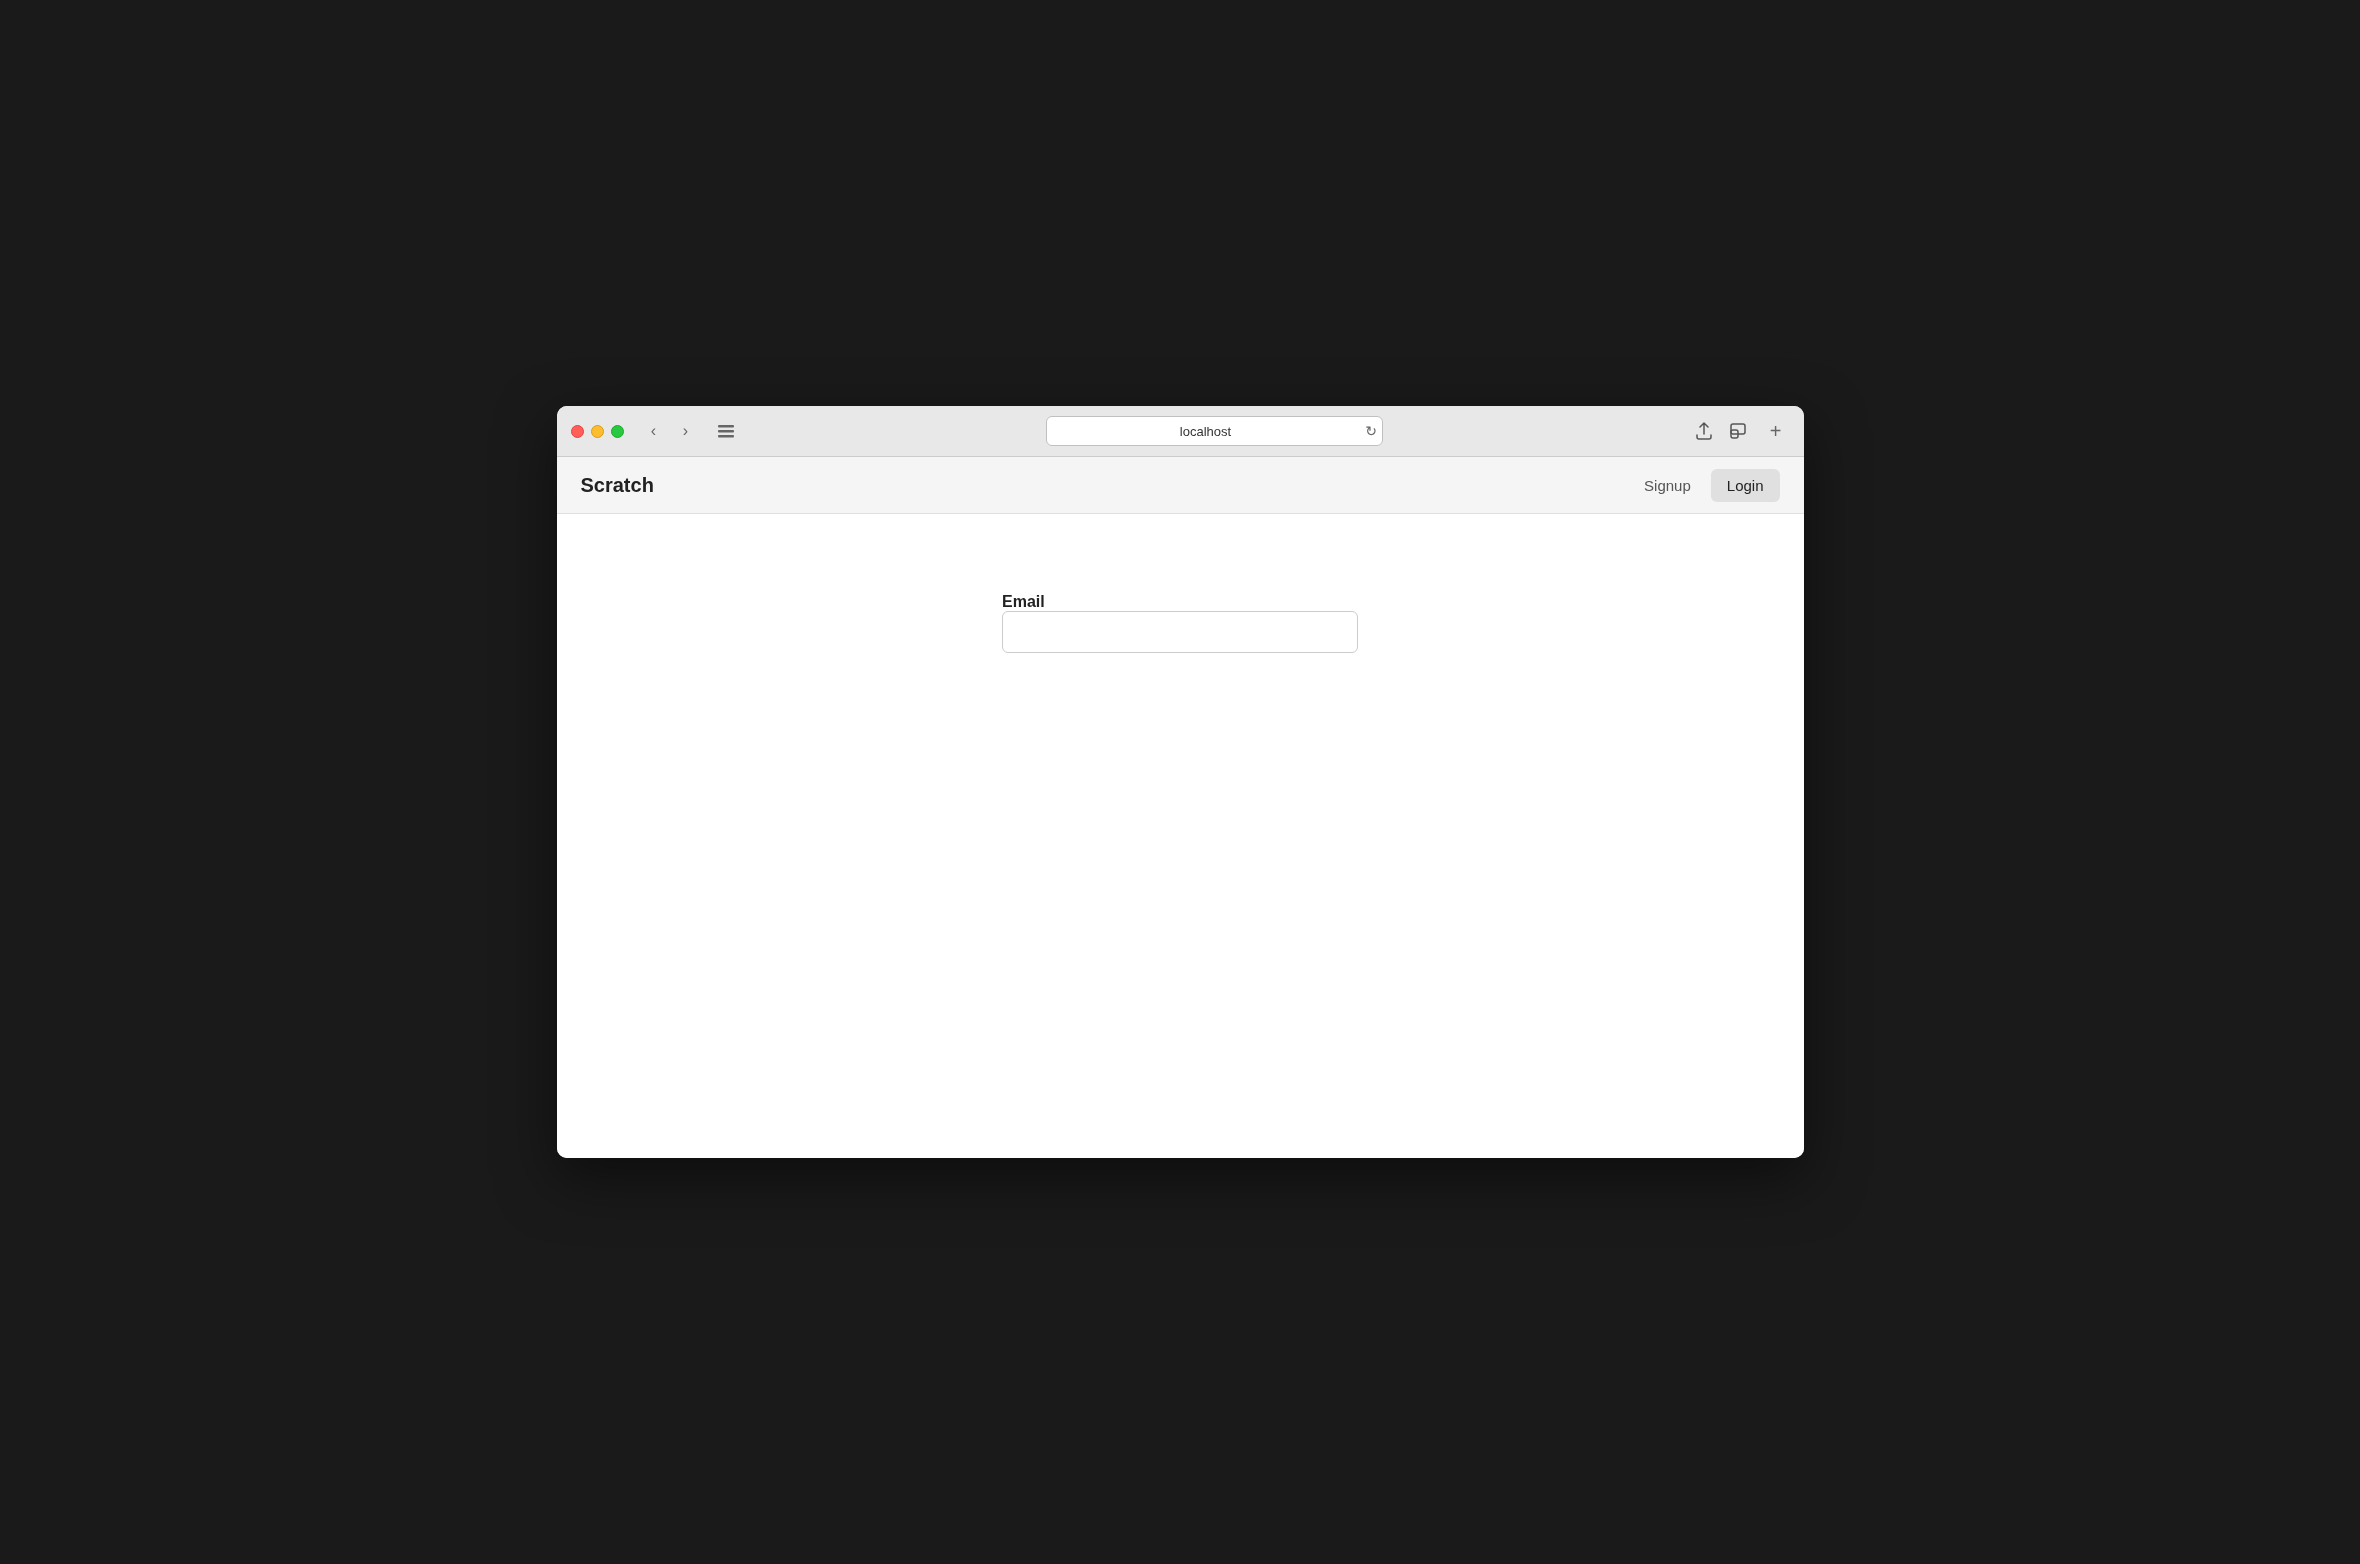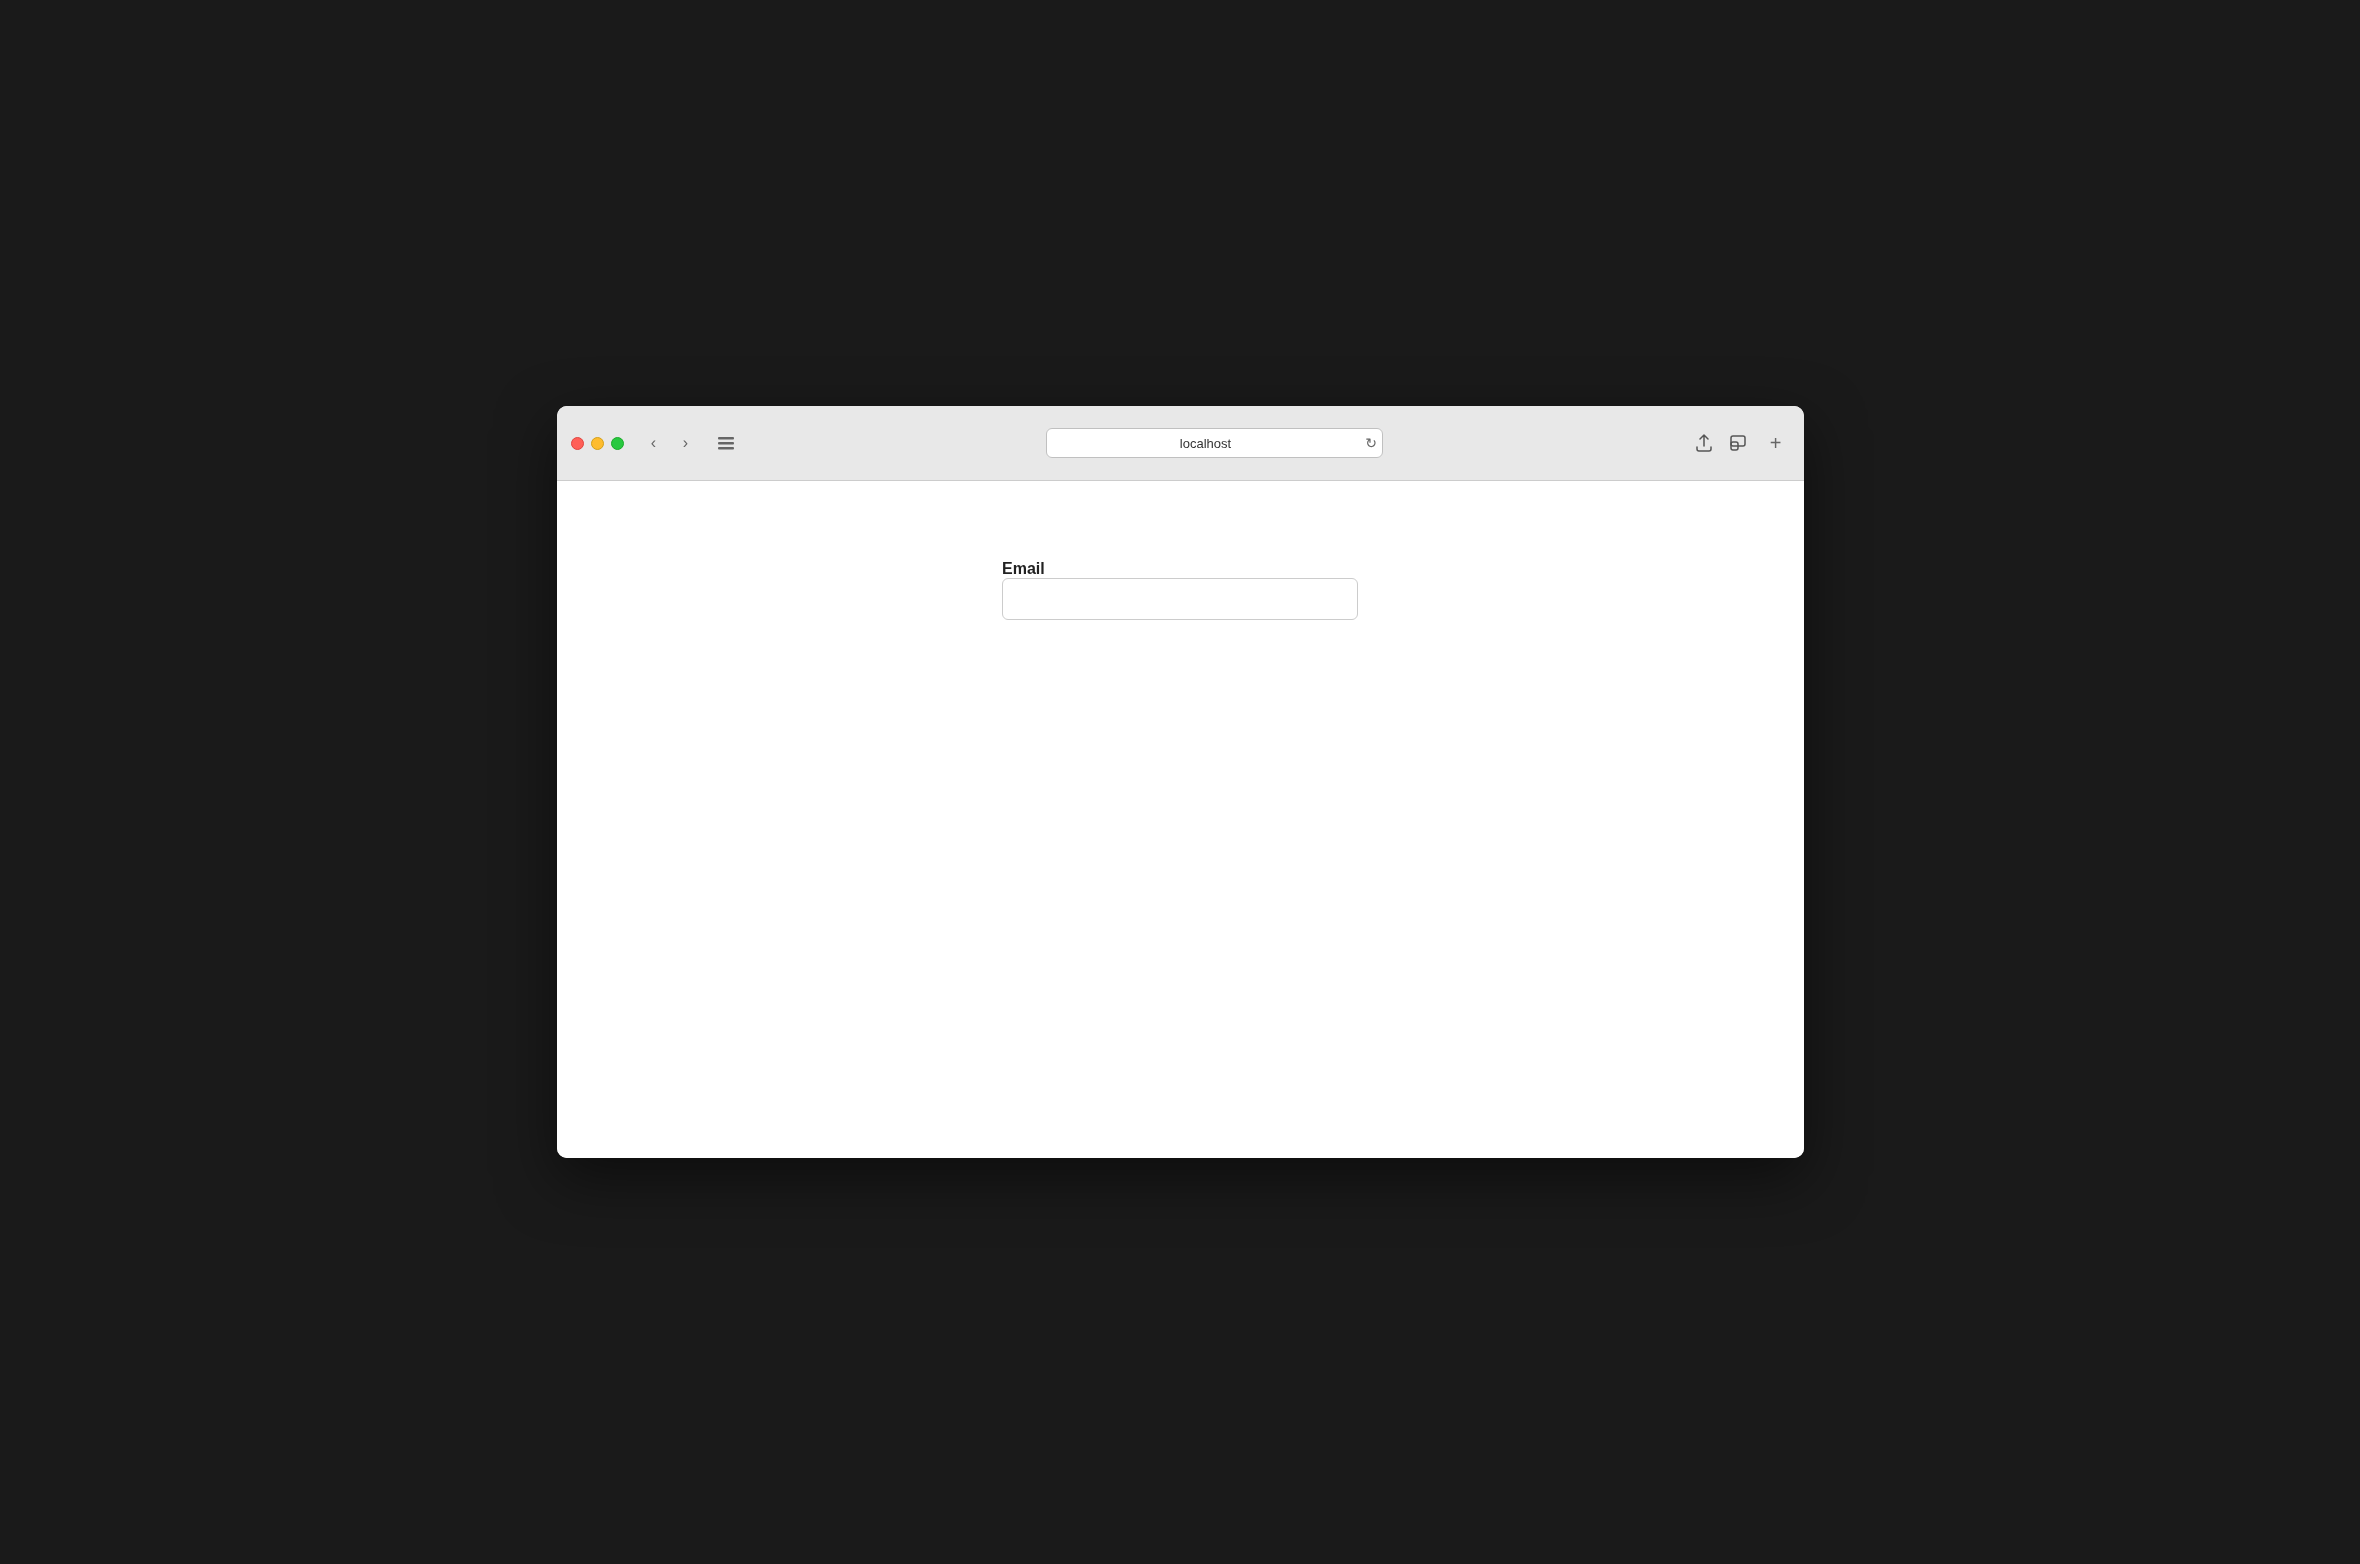--- a/index.html
+++ b/index.html
@@ -94,21 +94,21 @@
       display: flex;
       align-items: center;
       justify-content: center;
       border-radius: 4px;
       color: #666;
       margin-left: 2px;
     }
 
     .address-bar {
       flex: 1;
-      margin: 12px 10px;
+      margin: 0 10px;
       display: flex;
       justify-content: center;
     }
 
     .address-input {
       width: 337px;
       height: 30px;
       background: #ffffff;
       border: 1px solid #c0c0c0;
       border-radius: 6px;
@@ -309,20 +309,27 @@
           <rect x="1" y="7" width="7" height="8" rx="2" stroke="#555" stroke-width="1.5"></rect>
         </svg>
       </button>
     </div>
 
     <button class="add-tab-btn">+</button>
   </div>
 
   <div class="browser-content">
 
+    <nav class="app-navbar">
+      <div class="app-brand">Scratch</div>
+      <div class="app-nav-links">
+        <button class="nav-link">Signup</button>
+        <button class="nav-link active">Login</button>
+      </div>
+    </nav>
 
     <main class="app-main">
       <div class="form-container">
         <div>
           <div class="form-label">Email</div>
           <input class="form-input" type="email" placeholder="" style="">
         </div>
       </div>
     </main>
 

